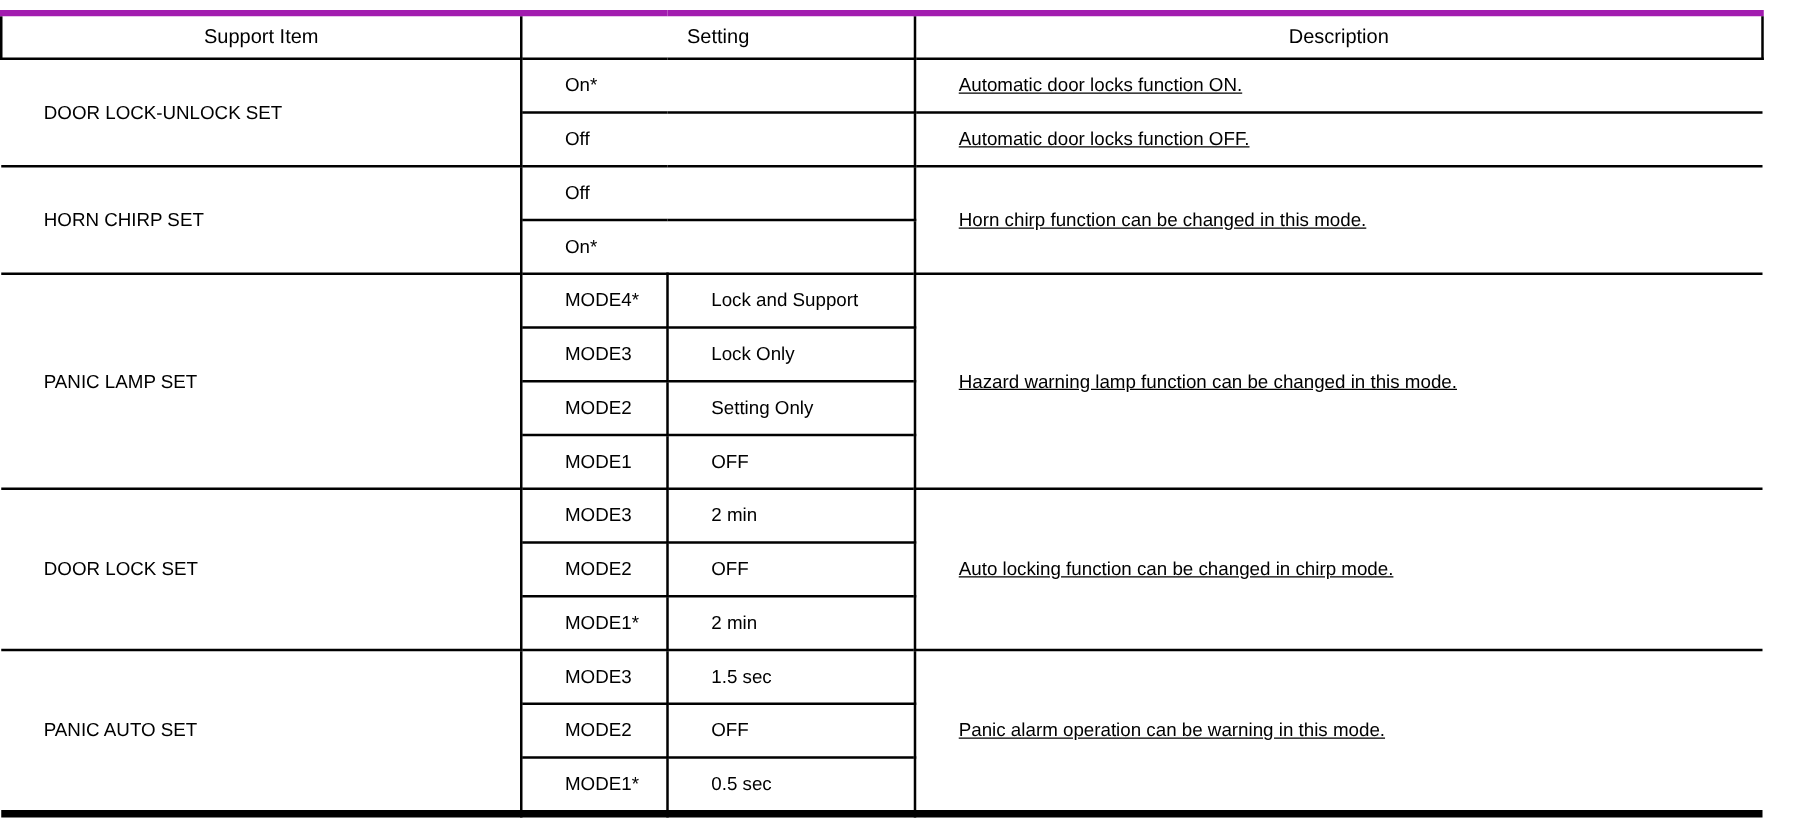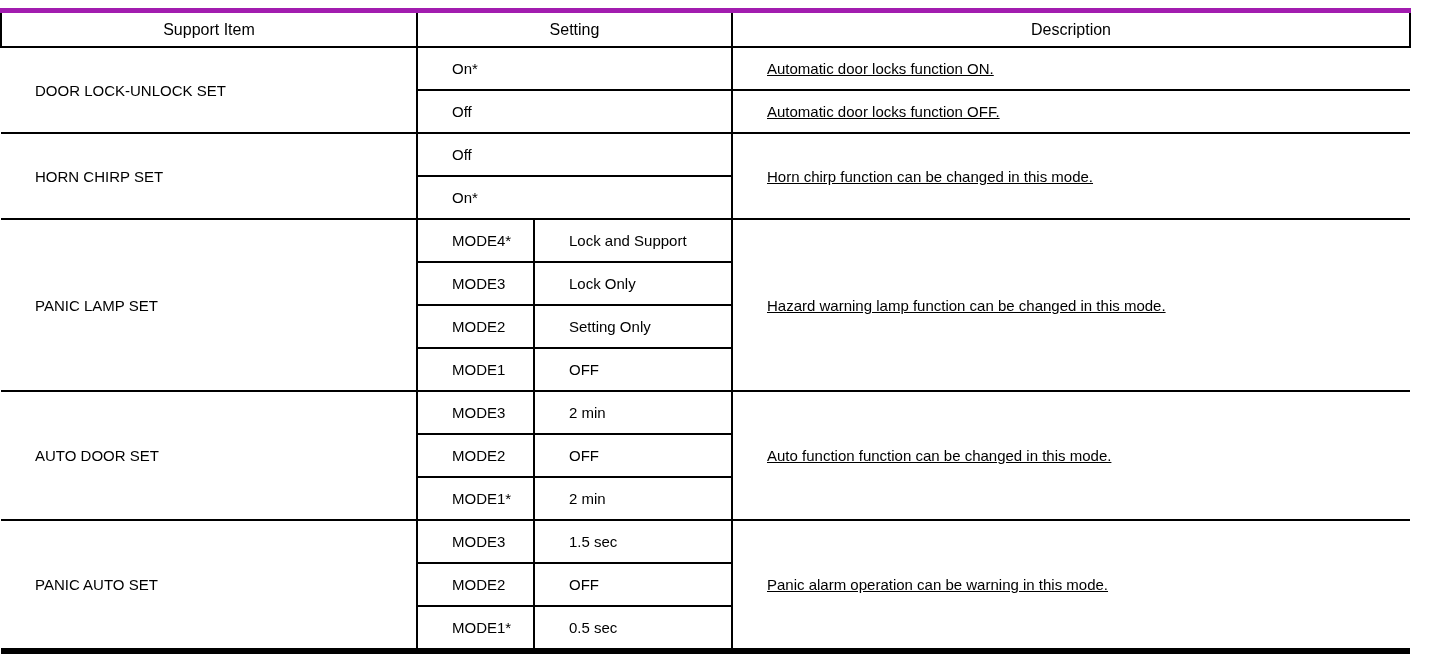--- a/index.html
+++ b/index.html
@@ -100,24 +100,24 @@
   <tr>
     <td class="cell-mode">MODE2</td>
     <td class="cell-value">Setting Only</td>
   </tr>
   <tr>
     <td class="cell-mode">MODE1</td>
     <td class="cell-value">OFF</td>
   </tr>
 
   <tr>
-    <td rowspan="3" class="col-item">AUTO DOOR SET</td>
+    <td rowspan="3" class="col-item">DOOR LOCK SET</td>
     <td class="cell-mode">MODE3</td>
     <td class="cell-value">2 min</td>
-    <td rowspan="3" class="col-desc">Auto function function can be changed in this mode.</td>
+    <td rowspan="3" class="col-desc">Auto locking function can be changed in chirp mode.</td>
   </tr>
   <tr>
     <td class="cell-mode">MODE2</td>
     <td class="cell-value">OFF</td>
   </tr>
   <tr>
     <td class="cell-mode">MODE1*</td>
     <td class="cell-value">2 min</td>
   </tr>
 

